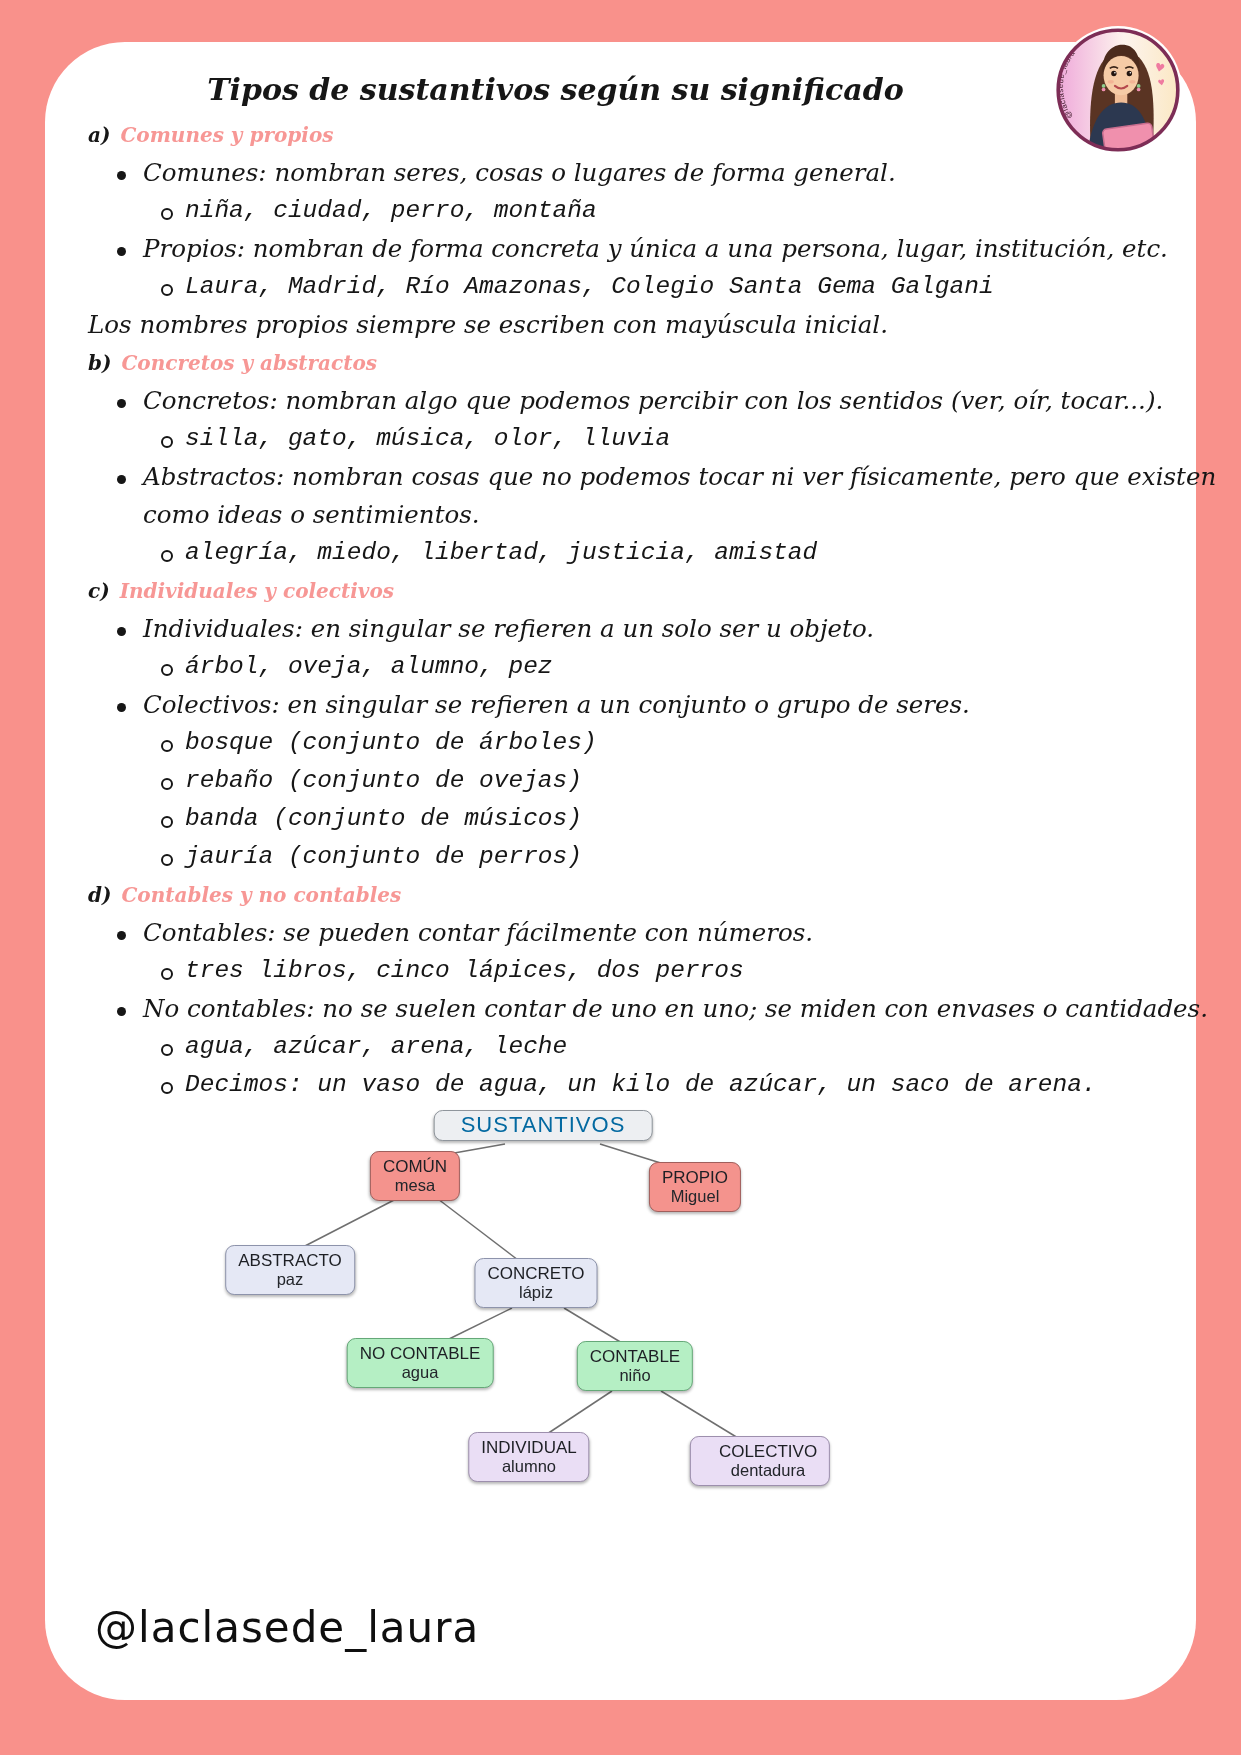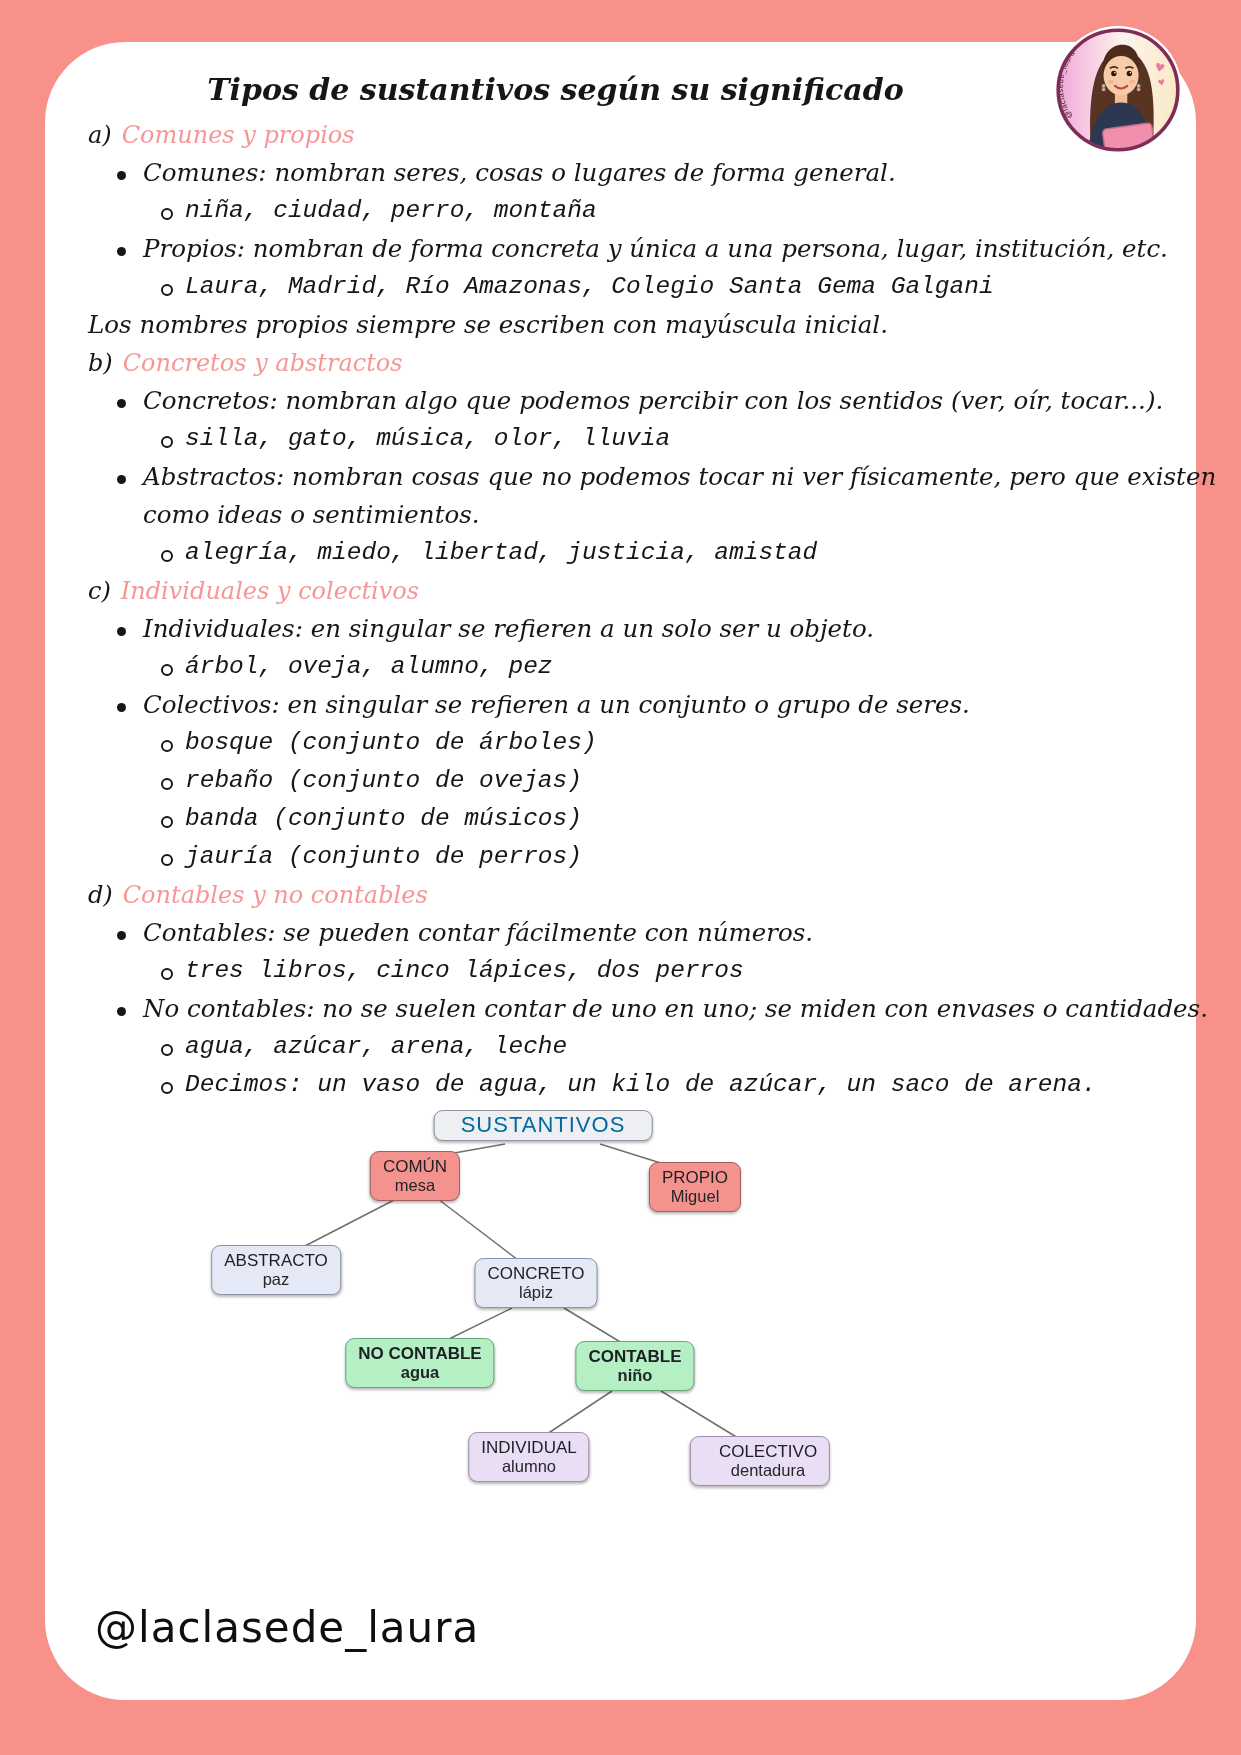--- a/index.html
+++ b/index.html
@@ -4,21 +4,21 @@
 <style>
   html,body{margin:0;padding:0;}
   body{background:#f9918b;font-family:"DejaVu Serif",serif;}
   .page{position:relative;width:1241px;height:1755px;background:#f9918b;overflow:hidden;}
   .sheet{position:absolute;left:45px;right:45px;top:42px;bottom:55px;background:#ffffff;border-radius:80px;}
 
   
   .content{position:absolute;left:88px;top:64px;width:1035px;color:#161616;}
   .row{position:relative;height:38px;line-height:38px;font-size:24.5px;font-style:italic;white-space:nowrap;}
   .title-row{width:935px;height:52px;line-height:52px;text-align:center;font-size:30px;font-weight:bold;font-style:italic;}
-  .sec-row{font-size:24px;font-weight:normal;}
+  .sec-row{font-size:20px;font-weight:bold;}
   .sec-label{color:#161616;margin-right:10px;}
   .sec-heading{color:#f79795;}
   .l1{padding-left:55px;}
   .l1::before{content:"";position:absolute;left:29px;top:17px;width:9px;height:9px;border-radius:50%;background:#161616;}
   .l1c{padding-left:55px;}
   .l2{padding-left:97px;font-family:Liberation Mono, monospace;}
   .l2::before{content:"";position:absolute;left:73px;top:16px;width:8px;height:8px;border-radius:50%;border:2px solid #161616;background:transparent;}
   .note{padding-left:0;}
 
   
@@ -26,21 +26,21 @@
   .node{position:absolute;transform:translateX(-50%);text-align:center;
         font-family:"Liberation Sans",sans-serif;font-style:normal;
         border-radius:9px;padding:5px 12px;line-height:1.12;
         box-shadow:0 2px 3px rgba(0,0,0,0.28);}
   .node .nlabel{display:block;font-size:17px;color:#1d1f24;}
   .node .nex{display:block;font-size:16.5px;color:#23262b;}
   .node-root{background:#edeff2;border:1.6px solid #8f959c;padding:2px 26px;}
   .node-root .nlabel{font-size:22px;letter-spacing:1px;color:#0369a1;}
   .node-coral{background:#f4938d;border:1.6px solid #a05f5c;}
   .node-blue{background:#e5e8f5;border:1.6px solid #8d93ab;}
-  .node-green{background:#b5efc4;border:1.6px solid #65a878;font-weight:bold;}
+  .node-green{background:#b5efc4;border:1.6px solid #65a878;}
   .node-purple{background:#eadef5;border:1.6px solid #9d8fad;}
 
   
   .handle{position:absolute;left:95px;top:1603px;font-family:"DejaVu Sans",sans-serif;
           font-size:42px;color:#0f0f0f;letter-spacing:1px;}
 
   
   .avatar{position:absolute;left:1052px;top:24px;width:132px;height:132px;}
 </style>
 </head>
@@ -108,21 +108,21 @@
     <span class="nlabel">SUSTANTIVOS</span>
   </div>
   <div class="node node-coral" style="left:415px;top:1151px;">
     <span class="nlabel">COMÚN</span>
     <span class="nex">mesa</span>
   </div>
   <div class="node node-coral" style="left:695px;top:1162px;">
     <span class="nlabel">PROPIO</span>
     <span class="nex">Miguel</span>
   </div>
-  <div class="node node-blue" style="left:276px;top:1245px;">
+  <div class="node node-blue" style="left:290px;top:1245px;">
     <span class="nlabel">ABSTRACTO</span>
     <span class="nex">paz</span>
   </div>
   <div class="node node-blue" style="left:536px;top:1258px;">
     <span class="nlabel">CONCRETO</span>
     <span class="nex">lápiz</span>
   </div>
   <div class="node node-green" style="left:420px;top:1338px;">
     <span class="nlabel">NO CONTABLE</span>
     <span class="nex">agua</span>

